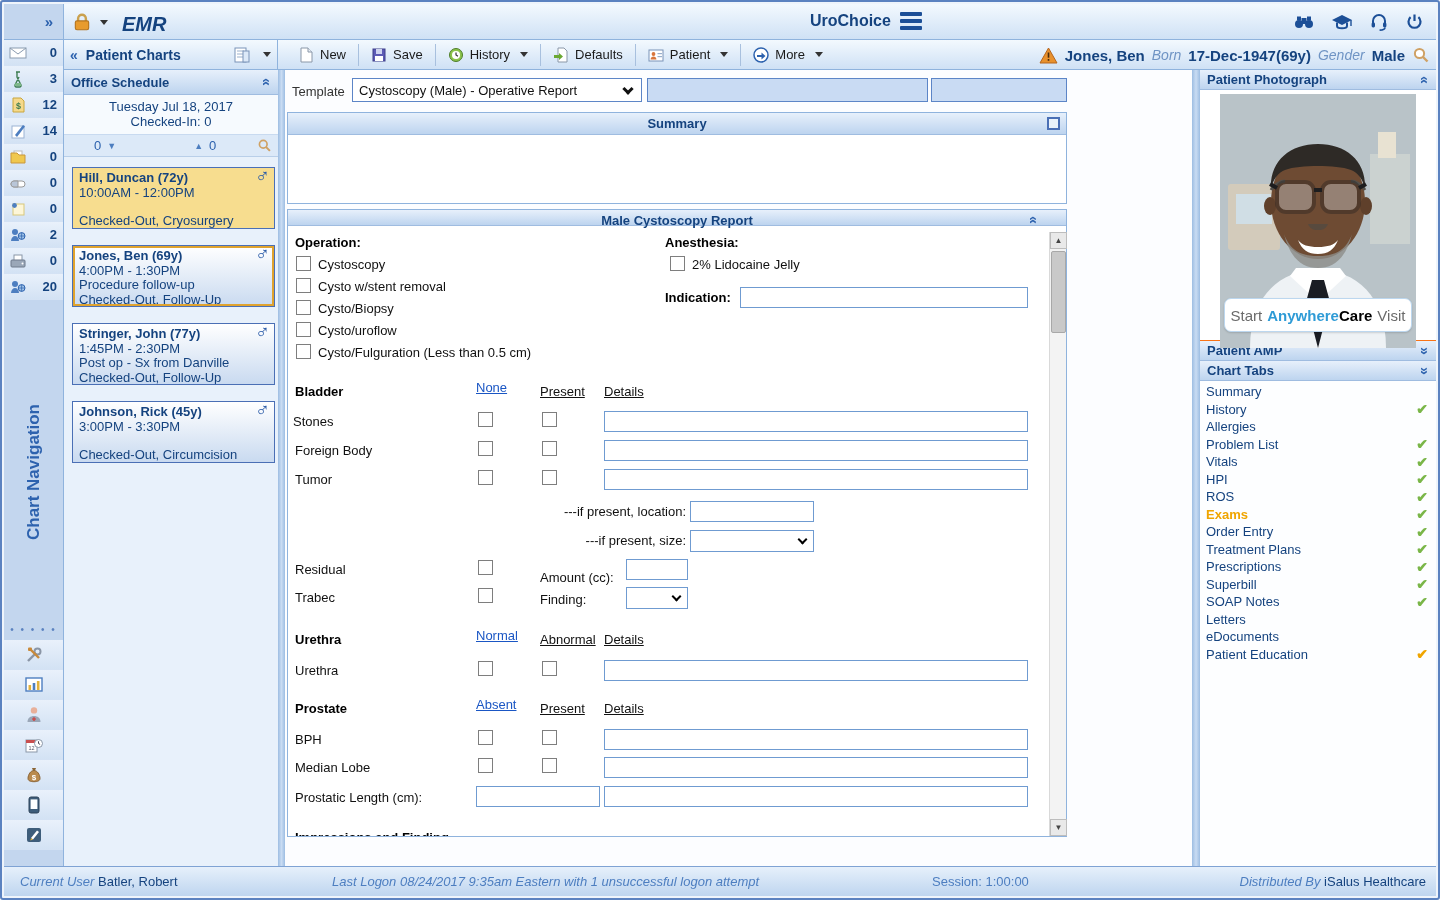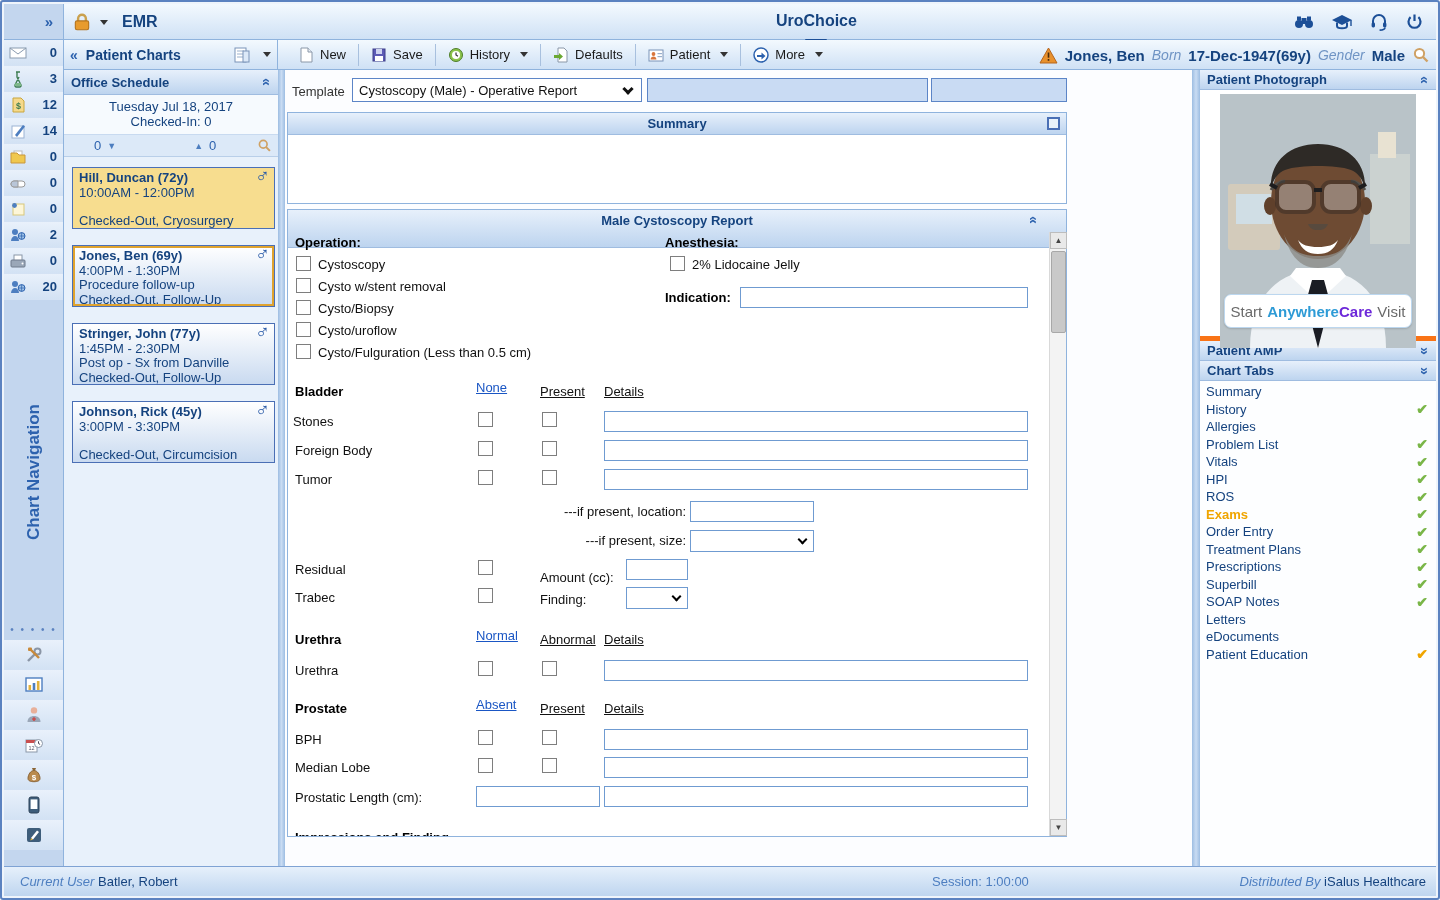--- a/index.html
+++ b/index.html
@@ -19,22 +19,22 @@
   .sel { position:relative; border:1px solid #6f9bd1; background:#fff; height:22px; }
   .sel .vchev { position:absolute; right:7px; top:5px; width:7px; height:7px; border-right:2px solid #000; border-bottom:2px solid #000; transform:rotate(45deg); }
   .lnk-b { color:#1a56c4; text-decoration:underline; cursor:pointer; }
   .lnk-k { color:#111; text-decoration:underline; cursor:pointer; }
   svg { display:block; }
 
   
   .titlebar { position:absolute; left:62px; top:2px; right:2px; height:36px; border-bottom:1px solid #8fb3dd; }
   .titlebar .lock { position:absolute; left:8px; top:8px; }
   .titlebar .lock-caret { position:absolute; left:32px; top:16px; }
-  .titlebar .app-title { position:absolute; left:58px; top:9px; font-size:16px; font-weight:bold; }
-  .brand { position:absolute; left:712px; top:8px; display:flex; align-items:center; gap:9px;flex-direction:column; }
+  .titlebar .app-title { position:absolute; left:58px; top:9px; font-size:20px; font-weight:bold;font-style:italic; }
+  .brand { position:absolute; left:746px; top:8px; display:flex; align-items:center; gap:9px; }
   .brand-name { font-size:16px; font-weight:bold; }
   .burger { display:flex; flex-direction:column; gap:3px; cursor:pointer; }
   .burger i { display:block; width:22px; height:4px; background:#1c4f97; border-radius:1px; }
   .tb-icons { position:absolute; right:12px; top:8px; display:flex; gap:16px; align-items:center; }
 
   
   .strip { position:absolute; left:2px; top:2px; width:60px; bottom:32px; background:#c3d6ee; border-right:1px solid #8fb3dd; }
   .strip-top { height:36px; border-bottom:1px solid #8fb3dd; text-align:right; padding:9px 10px 0 0; }
   .strip-top span { color:#2d62ae; font-weight:bold; font-size:15px; cursor:pointer; }
   .cnt-row { display:flex; align-items:center; justify-content:space-between; height:26px; padding:0 6px 0 5px; border-bottom:1px solid #d4e2f4; background:linear-gradient(#e9f1fb,#d3e2f4); }
@@ -83,42 +83,42 @@
   .tmpl-sel { position:absolute; left:67px; top:8px; width:290px; height:24px; border:1px solid #5c85c7; background:#fff; cursor:pointer; }
   .tmpl-sel .v { position:absolute; left:6px; top:4px; color:#111; }
   .tmpl-sel .vchev { position:absolute; right:9px; top:6px; width:8px; height:8px; border-right:3px solid #111; border-bottom:3px solid #111; transform:rotate(45deg); }
   .bluebox { position:absolute; top:8px; height:24px; background:#c9dbf3; border:1px solid #5c85c7; }
 
   .sum-panel { position:absolute; left:2px; top:42px; width:780px; height:92px; border:1px solid #8fb3dd; background:#fff; }
   .sum-hdr { height:22px; position:relative; text-align:center; line-height:22px; border-bottom:1px solid #9fbce0; }
   .sum-sq { position:absolute; right:6px; top:4px; width:13px; height:13px; border:2px solid #4a6fb5; background:#eaf2fb; cursor:pointer; }
 
   .rep-panel { position:absolute; left:2px; top:139px; width:780px; height:628px; border:1px solid #8fb3dd; background:#fff; }
-  .rep-hdr { height:38px; position:relative; text-align:center; line-height:22px; border-bottom:1px solid #9fbce0; }
+  .rep-hdr { height:16px; position:relative; text-align:center; line-height:22px; border-bottom:1px solid #9fbce0; }
   .rep-hdr .chv { position:absolute; right:28px; top:3px; }
   .rep-body { position:absolute; left:0; right:17px; top:22px; bottom:0; overflow:hidden; color:#111; }
   .fb { font-weight:bold; color:#000; }
   .abs { position:absolute; }
   .rowlbl { color:#111; }
   .dinput { width:424px; }
 
   
   .sbar { position:absolute; right:0; top:22px; bottom:0; width:17px; background:#f3f3f3; border-left:1px solid #d9d9d9; }
   .sbtn { position:absolute; left:0; width:17px; height:17px; background:#e9e9e9; border:1px solid #bdbdbd; color:#444; font-size:8px; text-align:center; line-height:15px; cursor:pointer; }
   .sthumb { position:absolute; left:1px; width:15px; top:19px; height:82px; background:#c9c9c9; border:1px solid #a8a8a8; border-radius:2px; cursor:grab; }
 
   
   .rpanel { position:absolute; left:1198px; right:2px; top:68px; bottom:32px; background:#fdfeff; }
   .rp-hdr { height:20px; display:flex; align-items:center; justify-content:space-between; padding:0 7px; border-bottom:1px solid #9fbce0; }
-  .photo-wrap { position:relative; height:251px; background:#fff; border-bottom:5px solid #f97316; }
+  .photo-wrap { position:relative; height:251px; background:#fff; border-bottom:1px solid #f97316; }
   .photo { position:absolute; left:50%; transform:translateX(-50%); top:4px; width:196px; height:254px; overflow:hidden; }
   .visit-btn { position:absolute; left:50%; transform:translateX(-50%); bottom:8px; width:188px; height:34px; background:#fff; border:1px solid #bcd7ef; border-radius:7px; display:flex; align-items:center; justify-content:center; gap:5px; font-size:15px; cursor:pointer; box-shadow:0 1px 2px rgba(0,0,0,.15); }
   .visit-btn .g { color:#6a6a6a; }
   .visit-btn .bl { color:#2e9bd6; font-weight:bold; }
-  .visit-btn .gr { color:#6d28d9; font-weight:bold; }
+  .visit-btn .gr { color:#000000; font-weight:bold; }
   .tabs { list-style:none; padding-top:2px; }
   .tabs li { height:17.5px; display:flex; align-items:center; padding:0 8px 0 6px; cursor:pointer; }
   .tabs .lab { flex:1; color:#15437f; }
   .tabs .lab[data-active="true"] { color:#f0a500; font-weight:bold; }
   .tick::before { content:"\2714"; font-weight:bold; font-size:14px; }
   li[data-check=""] .tick { visibility:hidden; }
   li[data-check="green"] .tick { color:#7ab648; }
   li[data-check="orange"] .tick { color:#f0a500; }
 
   
@@ -751,17 +751,18 @@
         </li>
       <li data-check="orange">
           <span class="lab">Patient Education</span>
           <span class="tick"></span>
         </li>
     </ul>
   </div>
 
   <div class="statusbar">
     <span class="st-user"><span class="it">Current User</span> <span class="pl">Batler, Robert</span></span>
+    <span class="st-logon it">Last Logon  08/24/2017 9:35am Eastern  with 1 unsuccessful logon attempt</span>
     <span class="st-sess">Session: 1:00:00</span>
     <span class="st-dist"><span class="it">Distributed By</span> <span class="pl">iSalus Healthcare</span></span>
   </div>
 
 </div>
 
 </body></html>

